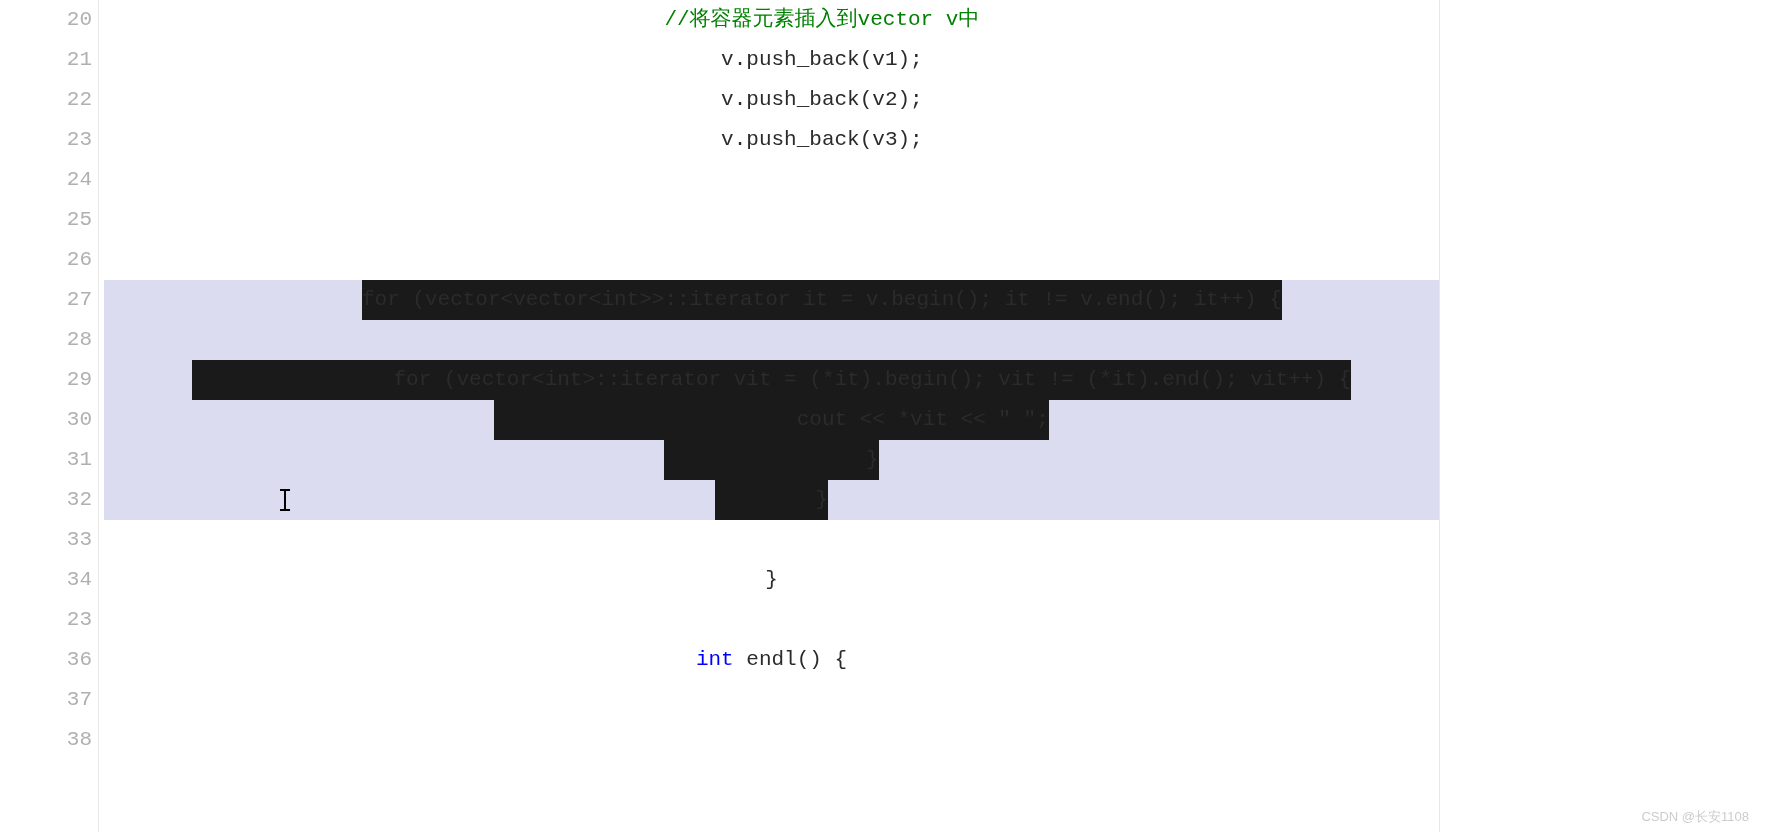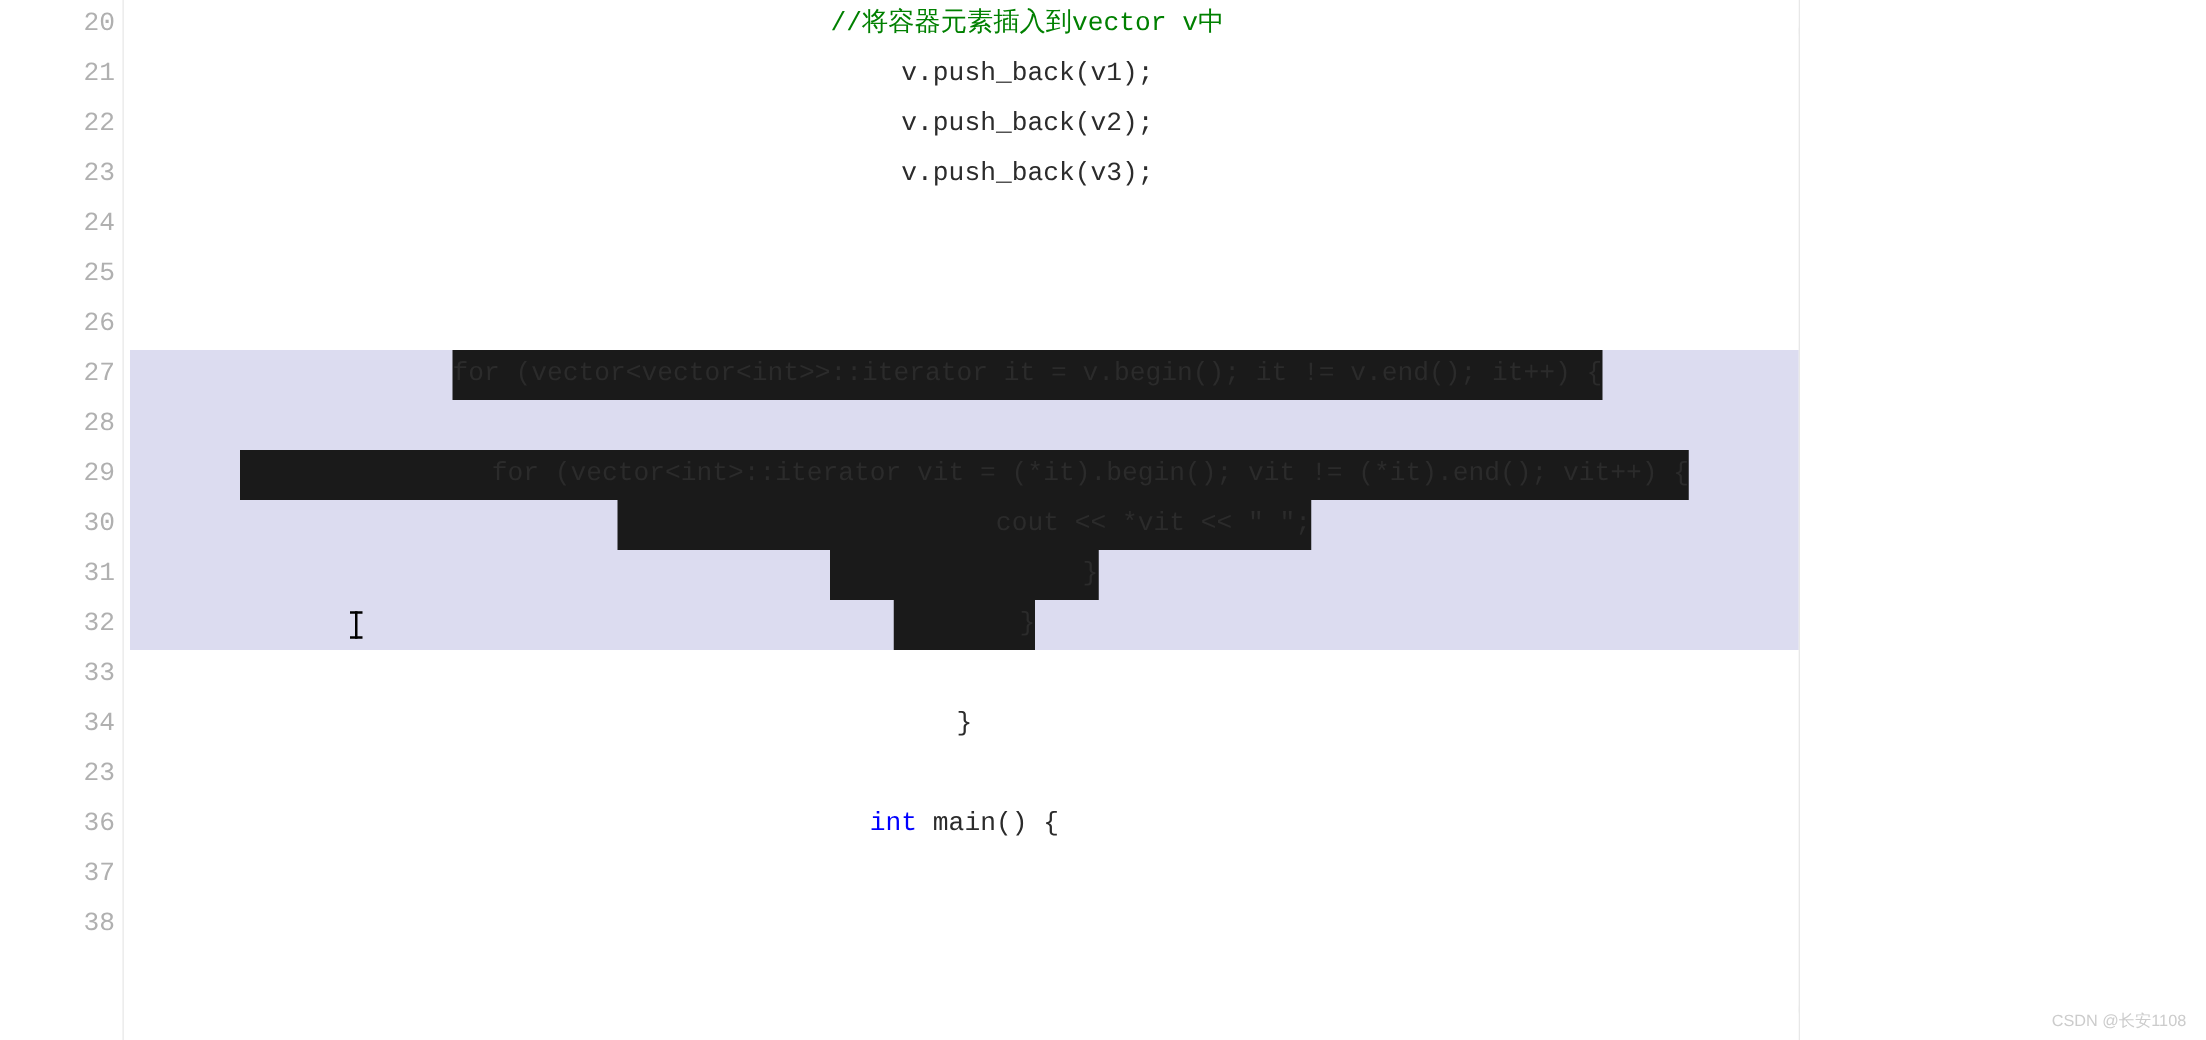--- a/index.html
+++ b/index.html
@@ -159,19 +159,19 @@
       <div class="code-line"></div>
       <div class="code-line selection-bg"><span class="leading-pad code-text">        </span><span class="code-text sel-highlight">for (vector&lt;vector&lt;int&gt;&gt;::iterator it = v.begin(); it != v.end(); it++) {</span></div>
       <div class="code-line selection-bg"></div>
       <div class="code-line selection-bg"><span class="leading-pad code-text"></span><span class="code-text sel-highlight">                for (vector&lt;int&gt;::iterator vit = (*it).begin(); vit != (*it).end(); vit++) {</span></div>
       <div class="code-line selection-bg"><span class="leading-pad code-text"></span><span class="code-text sel-highlight">                        cout &lt;&lt; *vit &lt;&lt; " ";</span></div>
       <div class="code-line selection-bg"><span class="leading-pad code-text"></span><span class="code-text sel-highlight">                }</span></div>
       <div class="code-line selection-bg"><span class="leading-pad code-text"></span><span class="code-text sel-highlight">        }</span><span class="text-cursor"><span class="bar"></span></span></div>
       <div class="code-line"></div>
       <div class="code-line"><span class="code-text">}</span></div>
       <div class="code-line"></div>
-      <div class="code-line"><span class="keyword">int </span><span class="code-text">main() {</span></div>
+      <div class="code-line"><span class="keyword">int </span><span class="code-text">endl() {</span></div>
       <div class="code-line"></div>
     </div>
 </div>
 <div class="outer-border"></div>
 
 <div class="watermark">CSDN @长安1108</div>
 
 </body></html>

